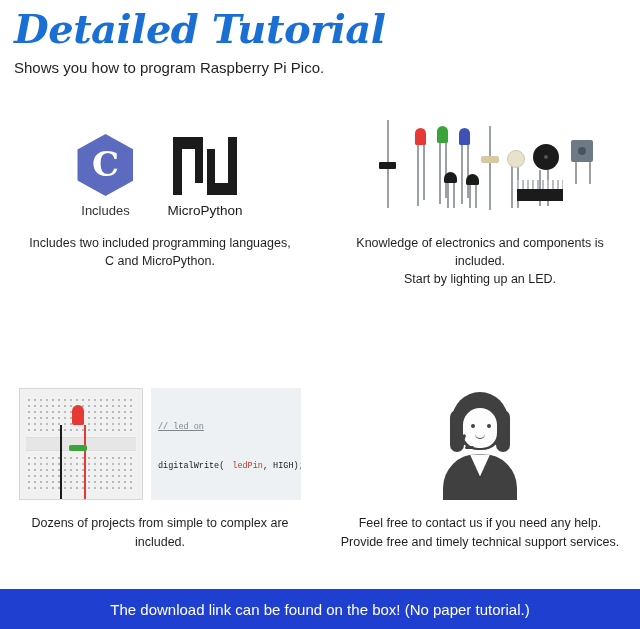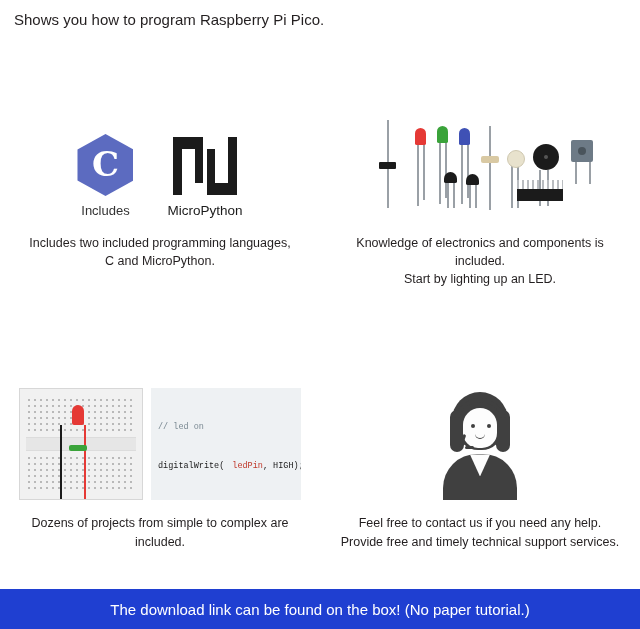--- a/index.html
+++ b/index.html
@@ -262,21 +262,21 @@
     background: #eef1f3;
     font-family: "Liberation Mono", monospace;
     font-size: 8.5px;
     line-height: 1.55;
     padding: 6px 7px;
     box-sizing: border-box;
     color: #1b1b1b;
     white-space: pre;
     overflow: hidden;
   }
-  .cm { color: #7b8a93; }
+  .cm { color: #7b8a93; text-decoration: underline; }
   .kw { color: #c0392b; margin-left: 8px; }
   .code-line { display: block; }
 
   
   .agent {
     position: relative;
     width: 110px;
     height: 112px;
   }
   .ag-head {
@@ -394,20 +394,21 @@
     color: #ffffff;
     font-size: 15px;
   }
 </style>
 </head>
 <body>
 
 <div class="page">
 
   <div class="header">
+    <h1 class="title">Detailed Tutorial</h1>
     <div class="subtitle">Shows you how to program Raspberry Pi Pico.</div>
   </div>
 
   <div class="grid">
 
     <div class="row">
 
       <div class="cell">
         <div class="art">
           <div class="lang-wrap">

